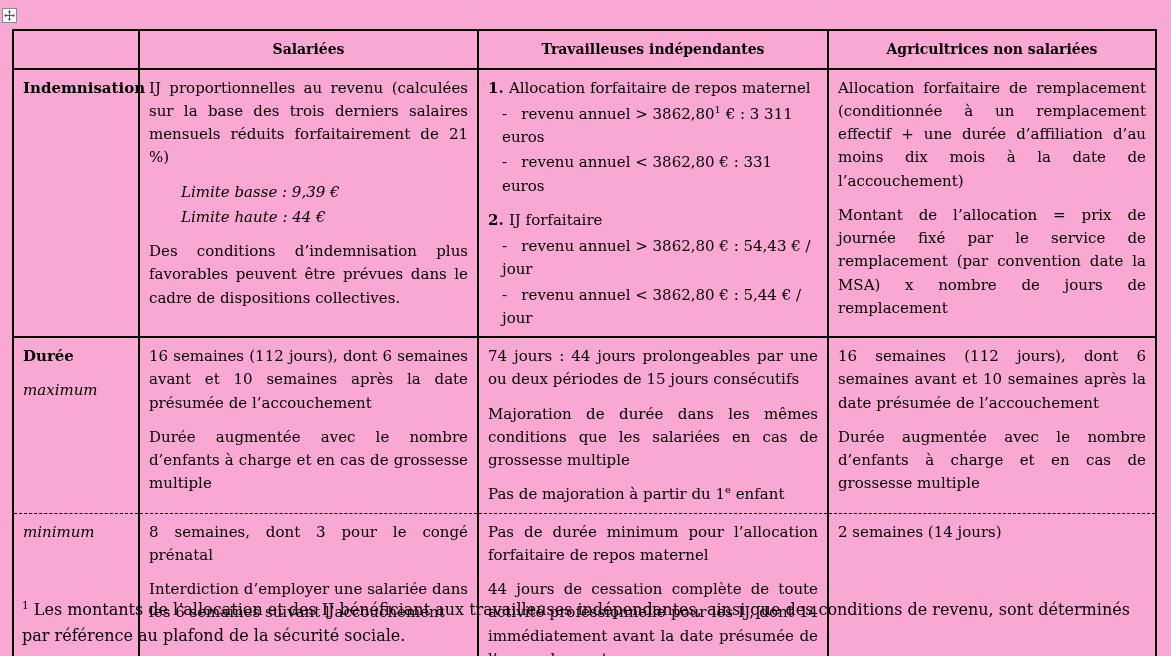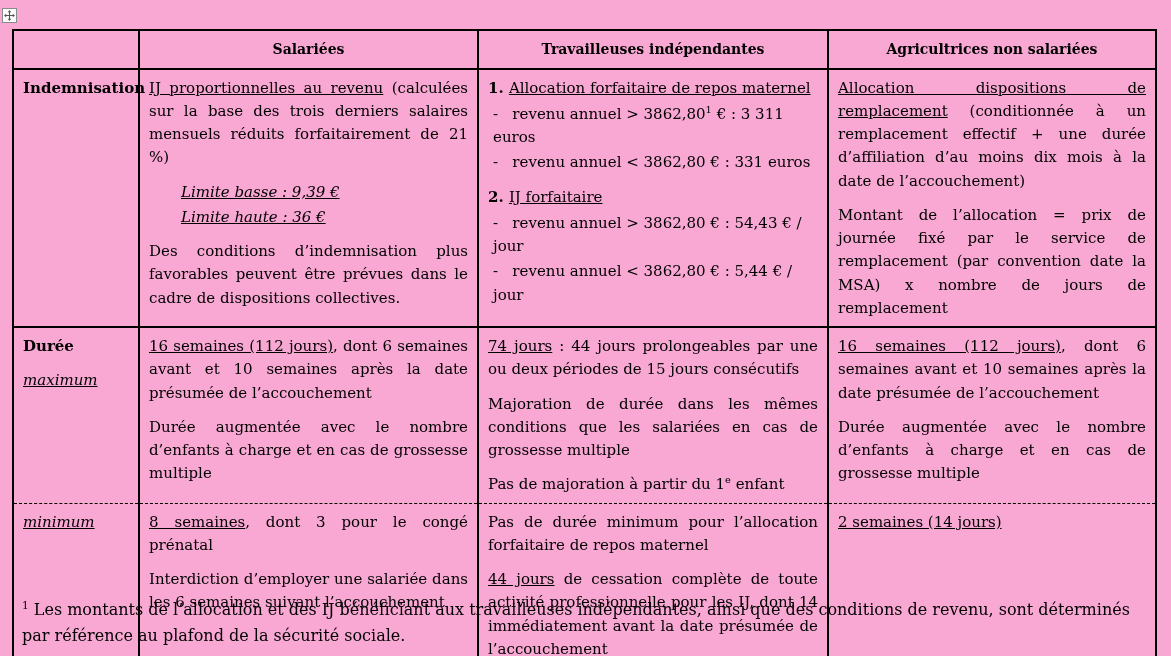--- a/index.html
+++ b/index.html
@@ -48,27 +48,27 @@
   
   tr.row-maximum td { border-bottom: 1px dashed #000; }
   tr.row-minimum td { border-top: 1px dashed #000; }
 
   .cell p, .rowlabel p, .footnote p { margin: 0 0 11px 0; }
   .cell p:last-child, .rowlabel p:last-child, .footnote p:last-child { margin-bottom: 0; }
 
   p.just { text-align: justify; }
   p.indent { margin-left: 32px; }
   p.indent-sm { }
-  p.hang { margin-left: 5px; }
+  p.hang { margin-left: 14px; }
   p.tight { margin-bottom: 2px; }
   p.numbered { margin-bottom: 3px; }
 
-  .u { text-decoration: underline; }
+  .u { }
   .b { font-weight: bold; }
-  .i { font-style: italic; text-decoration: underline; }
+  .i { font-style: italic; }
   sup { font-size: 0.66em; vertical-align: super; line-height: 0; }
 
   .footnote {
     position: absolute; left: 22px; top: 597px;
     width: 1124px;
     font-size: 16px; line-height: 1.6;
   }
 </style>
 </head>
 <body>
@@ -97,33 +97,33 @@
       </tr>
     </thead>
     <tbody>
       <tr class="row-indemnisation">
         <td class="rowlabel">
             <p><span class="b">Indemnisation</span></p>
           </td>
         <td class="cell">
             <p class="just"><span class="u">IJ proportionnelles au revenu</span><span> (calculées sur la base des trois derniers salaires mensuels réduits forfaitairement de 21 %)</span></p>
             <p class="indent tight"><span class="i">Limite basse : 9,39 €</span></p>
-            <p class="indent"><span class="i">Limite haute : 36 €</span></p>
+            <p class="indent"><span class="i">Limite haute : 44 €</span></p>
             <p class="just"><span>Des conditions d’indemnisation plus favorables peuvent être prévues dans le cadre de dispositions collectives.</span></p>
           </td>
         <td class="cell">
             <p class="numbered"><span class="b">1. </span><span class="u">Allocation forfaitaire de repos maternel</span></p>
             <p class="hang tight"><span>-&nbsp;&nbsp;&nbsp;revenu annuel &gt; 3862,80</span><sup>1</sup><span> € : 3&nbsp;311 euros</span></p>
             <p class="hang"><span>-&nbsp;&nbsp;&nbsp;revenu annuel &lt; 3862,80 € : 331 euros</span></p>
             <p class="numbered"><span class="b">2. </span><span class="u">IJ forfaitaire</span></p>
             <p class="hang tight"><span>-&nbsp;&nbsp;&nbsp;revenu annuel &gt; 3862,80 € : 54,43 € / jour</span></p>
             <p class="hang"><span>-&nbsp;&nbsp;&nbsp;revenu annuel &lt; 3862,80 € : 5,44 € / jour</span></p>
           </td>
         <td class="cell">
-            <p class="just"><span class="u">Allocation dispositions de remplacement</span><span> (conditionnée à un remplacement effectif + une durée d’affiliation d’au moins dix mois à la date de l’accouchement)</span></p>
+            <p class="just"><span class="u">Allocation forfaitaire de remplacement</span><span> (conditionnée à un remplacement effectif + une durée d’affiliation d’au moins dix mois à la date de l’accouchement)</span></p>
             <p class="just"><span>Montant de l’allocation = prix de journée fixé par le service de remplacement (par convention date la MSA) x nombre de jours de remplacement</span></p>
           </td>
       </tr>
       <tr class="row-maximum">
         <td class="rowlabel">
             <p><span class="b">Durée</span></p>
             <p class="indent-sm"><span class="i">maximum</span></p>
           </td>
         <td class="cell">
             <p class="just"><span class="u">16 semaines (112 jours)</span><span>, dont 6 semaines avant et 10 semaines après la date présumée de l’accouchement</span></p>

